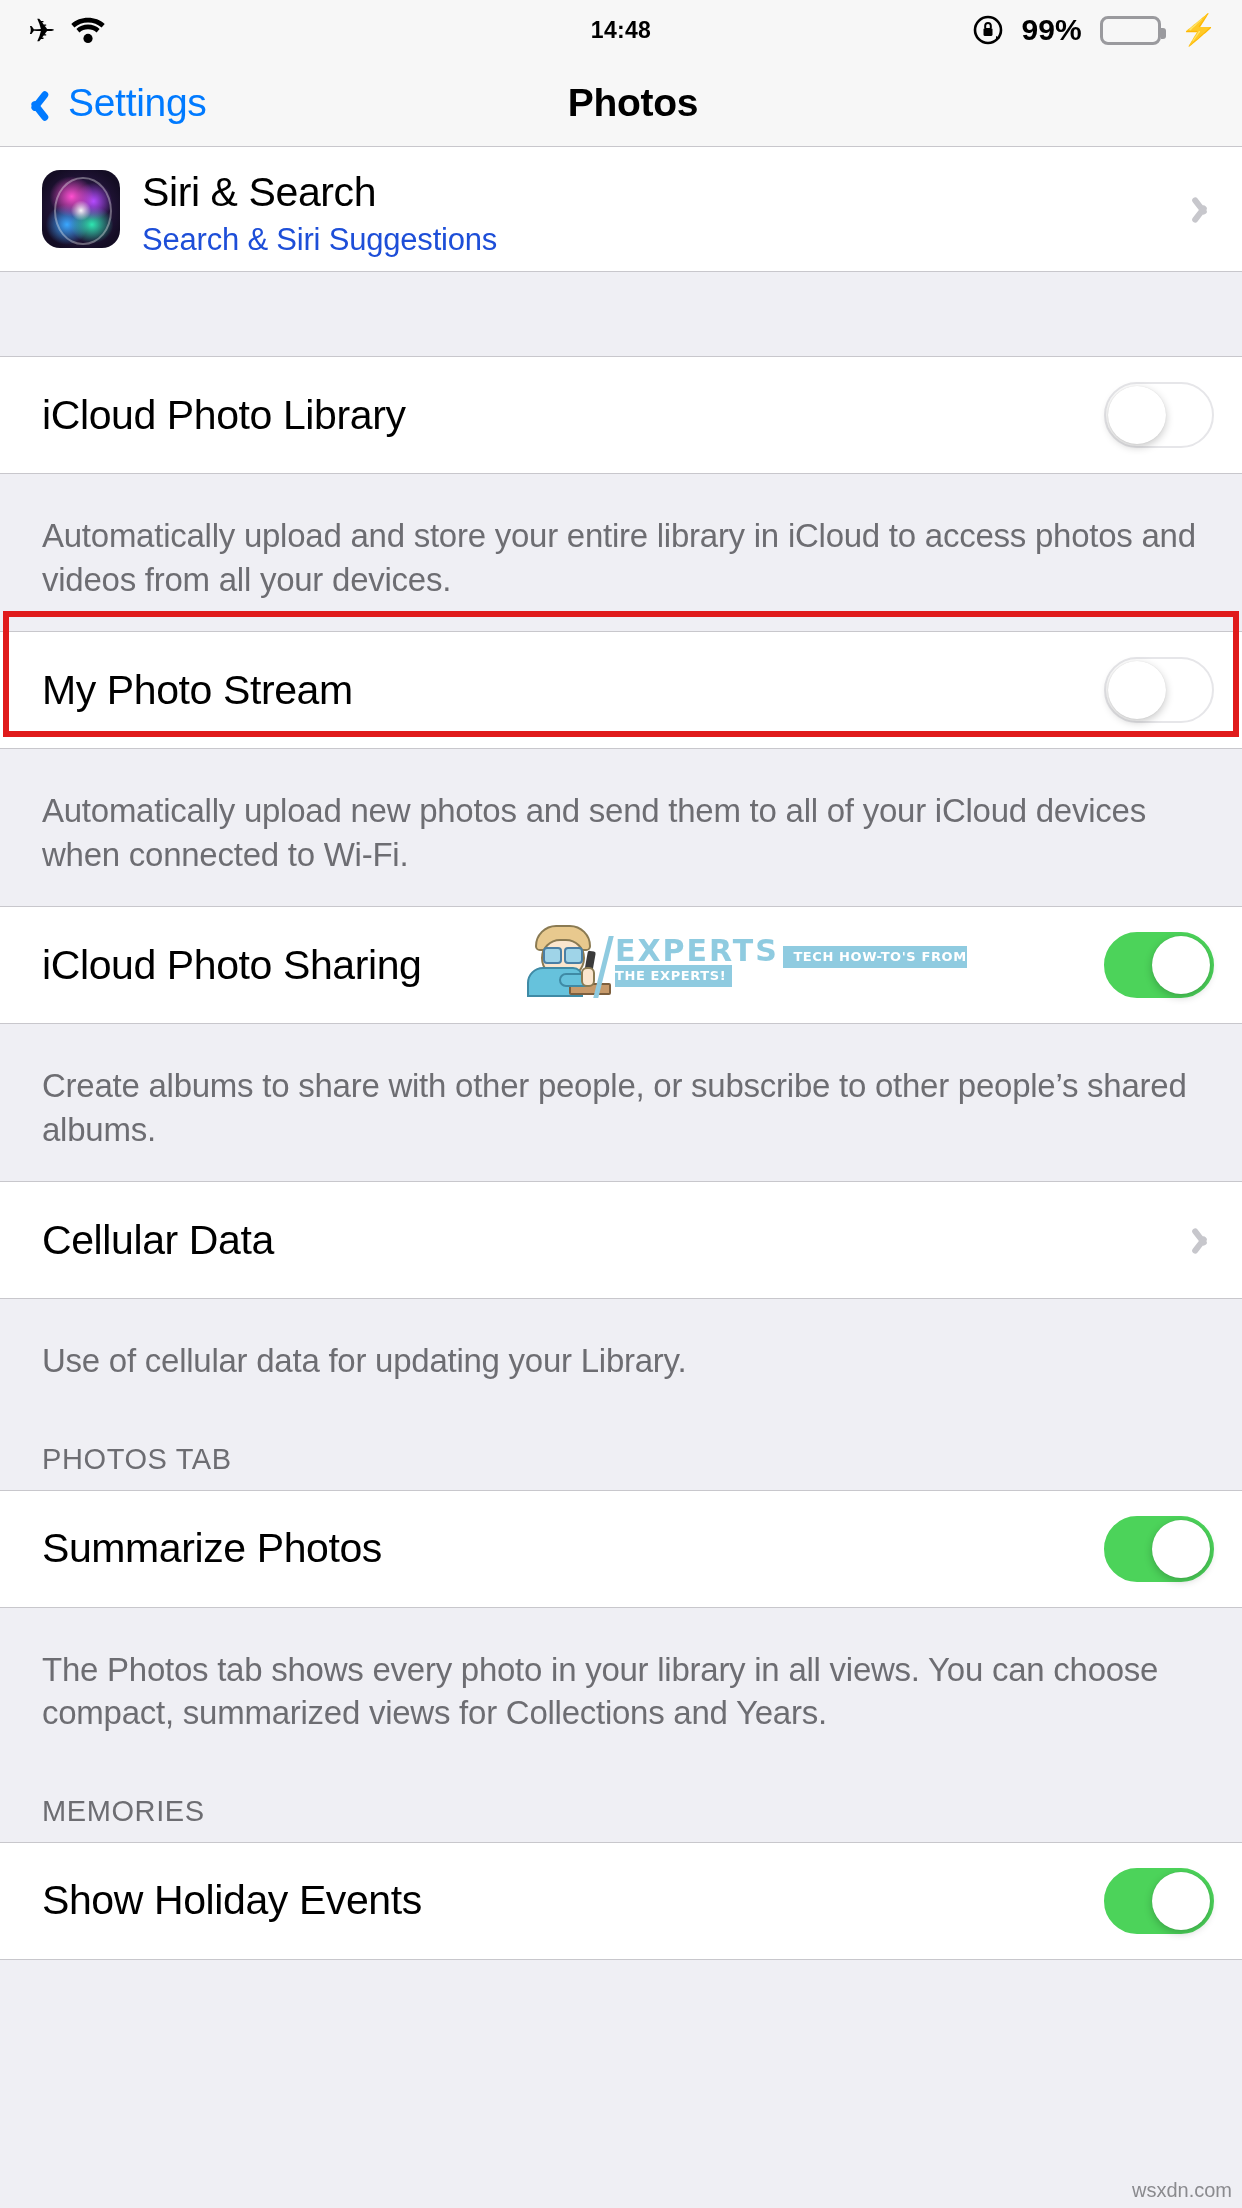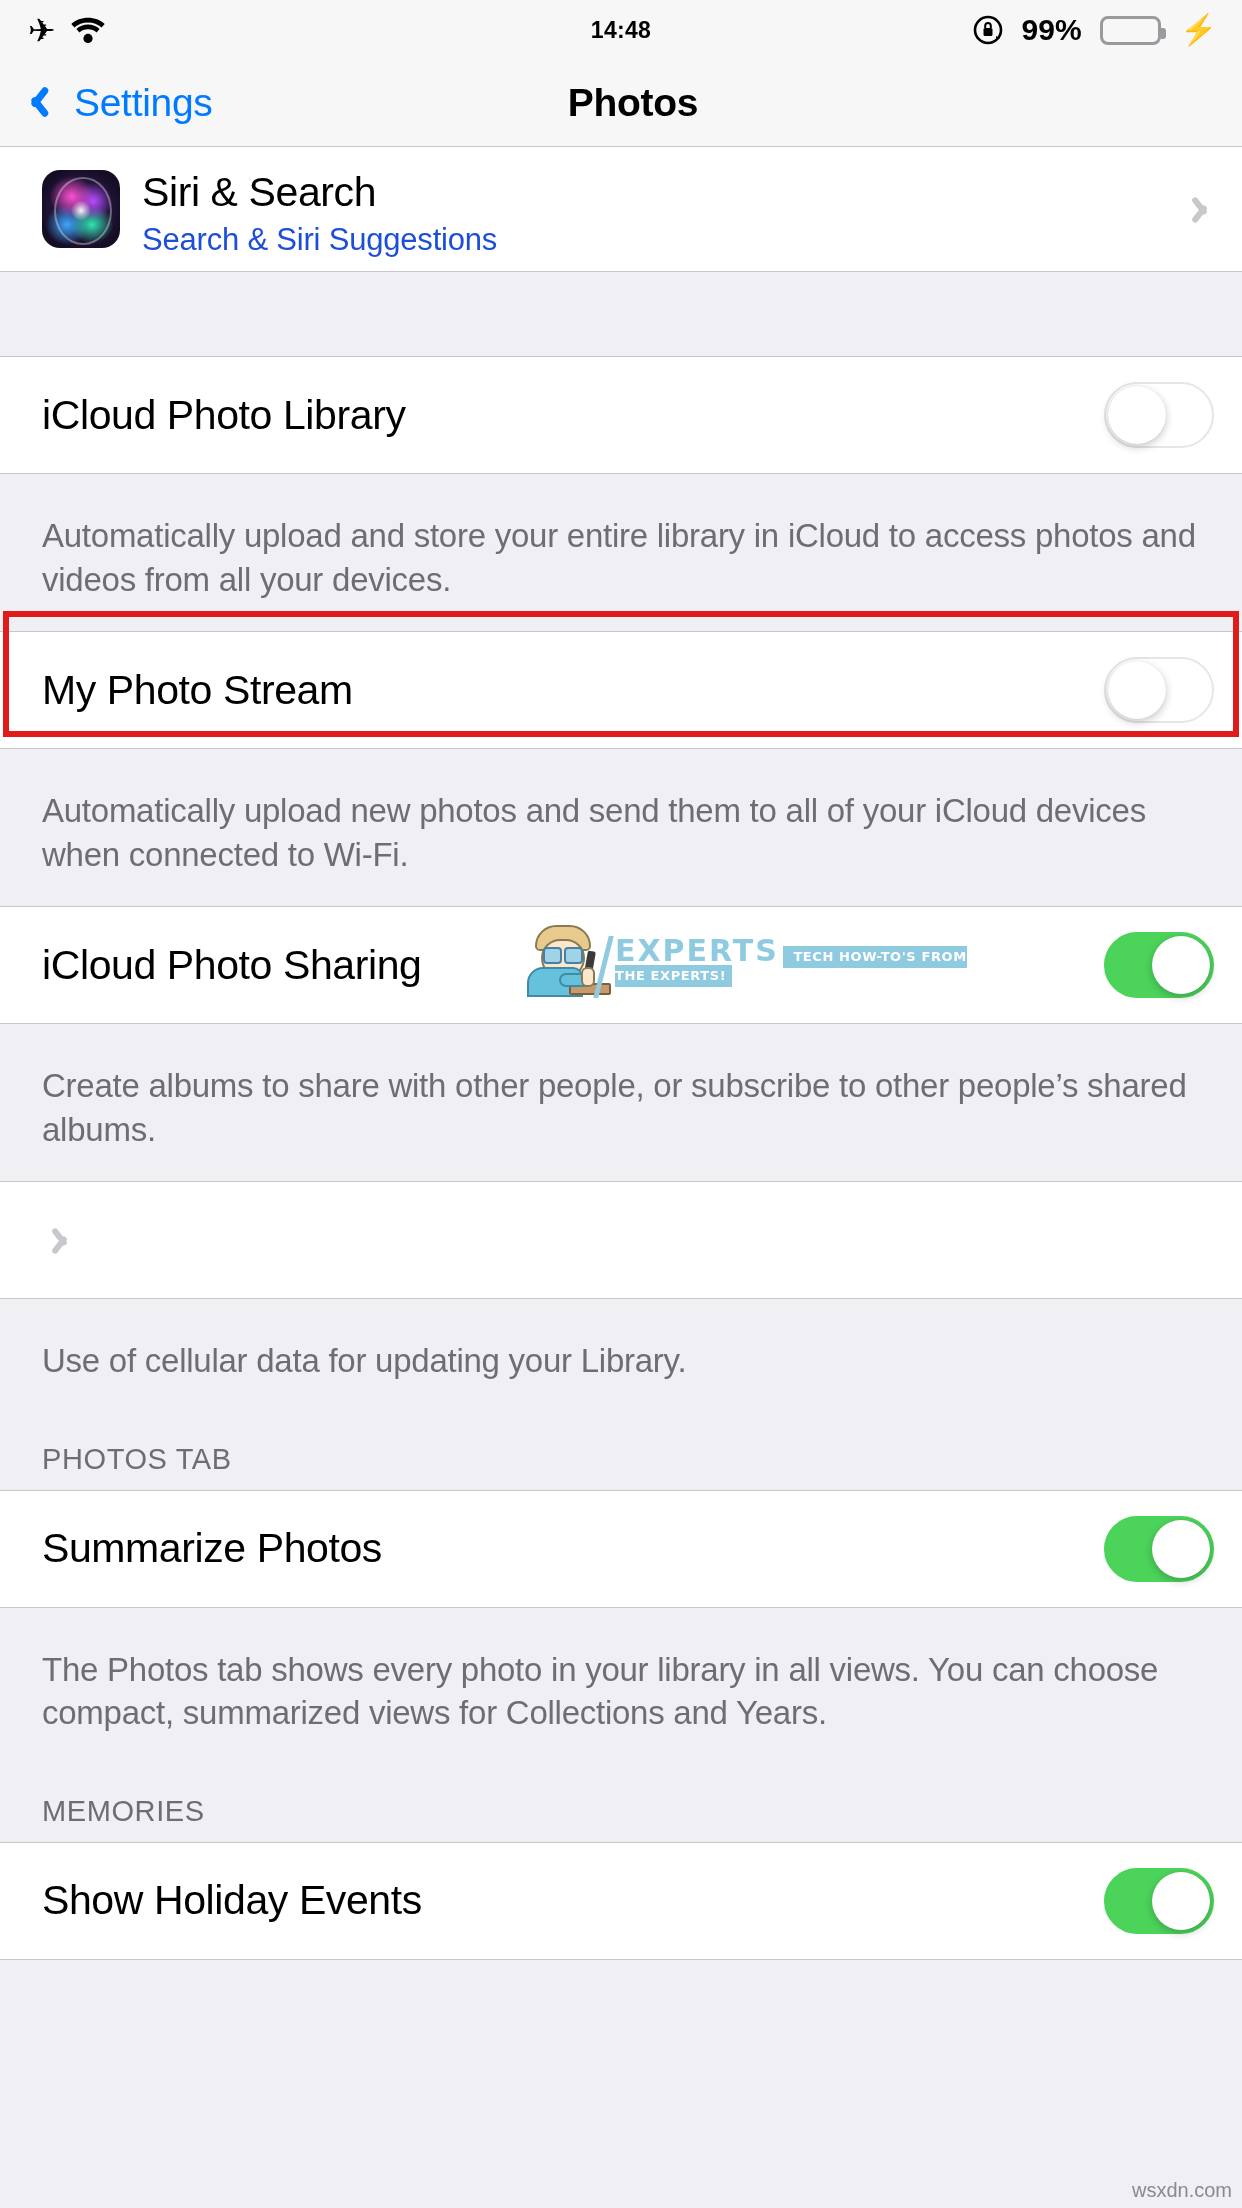--- a/index.html
+++ b/index.html
@@ -48,21 +48,21 @@
   .bolt { font-size: 30px; color: #000; line-height: 1; margin-left: 2px; font-weight: bold;}
 
   
   .navbar {
     position: relative; height: 87px;
     background: #F7F7F7;
     border-bottom: 1px solid #c8c7cc;
     display: flex; align-items: center;
   }
   .nav-back {
-    display: flex; align-items: flex-start; gap: 26px;
+    display: flex; align-items: flex-end; gap: 20px;
     margin-left: 26px; cursor: pointer;
   }
   .chev-back { width: 22px; height: 40px; position: relative; }
   .chev-back::before, .chev-back::after {
     content: ""; position: absolute; left: 4px;
     width: 7px; height: 23px; background: #007AFF; border-radius: 4px;
   }
   .chev-back::before { top: 0px; transform: rotate(38deg); transform-origin: bottom left; }
   .chev-back::after  { top: 19px; transform: rotate(-38deg); transform-origin: top left; }
   .nav-back-label { font-size: 39px; color: #007AFF; letter-spacing: -0.3px; }
@@ -307,20 +307,21 @@
 
         <span class="toggle on">
             <span class="knob"></span>
           </span>
       </div>
     </div>
     <div class="footer">Create albums to share with other people, or subscribe to other people’s shared albums.</div>
 
     <div class="group">
       <div class="row">
+        <span class="row-label">Cellular Data</span>
         <span class="chev-right"></span>
       </div>
     </div>
     <div class="footer">Use of cellular data for updating your Library.</div>
 
     <div class="section-hdr">PHOTOS TAB</div>
     <div class="group">
       <div class="row">
         <span class="row-label">Summarize Photos</span>
         <span class="toggle on">

